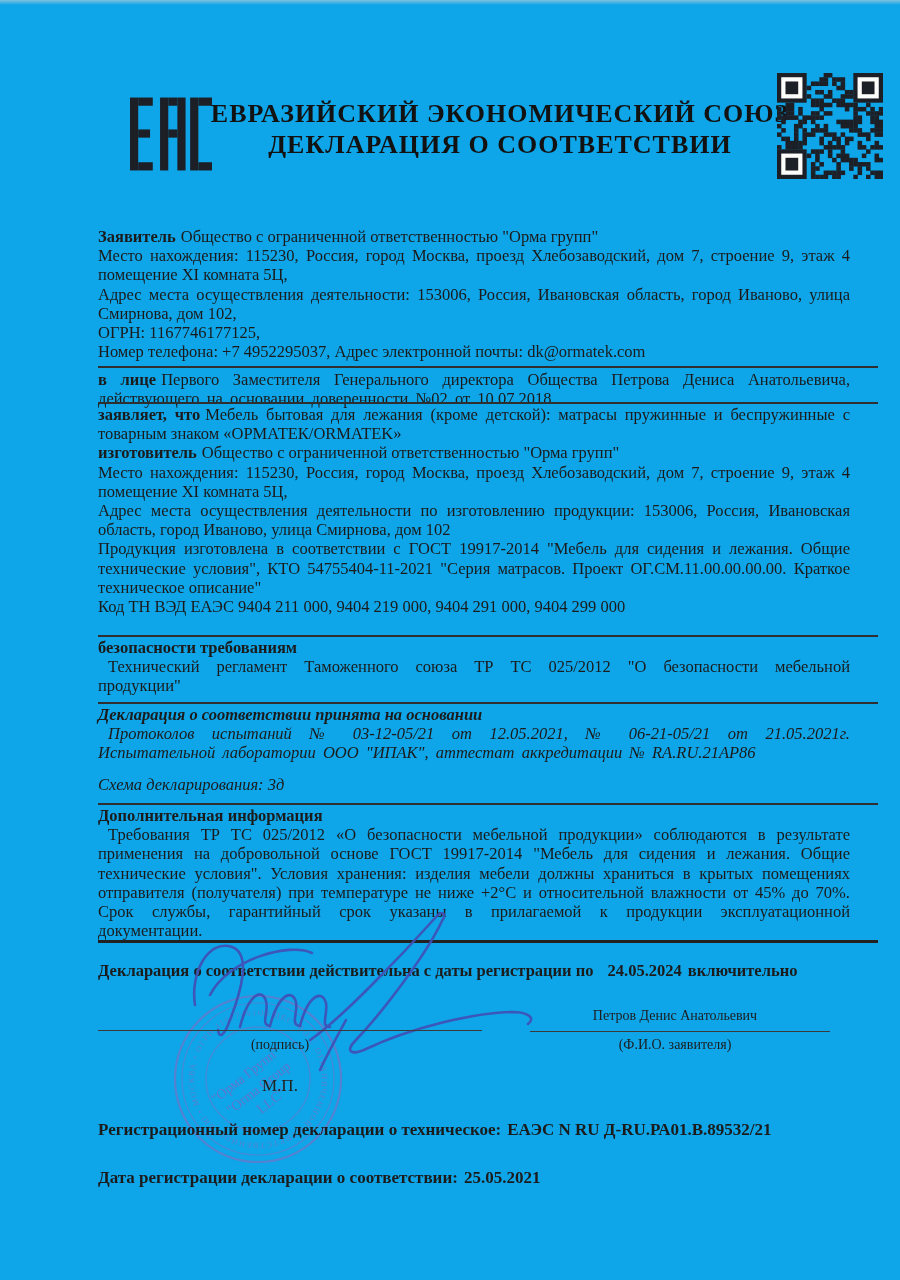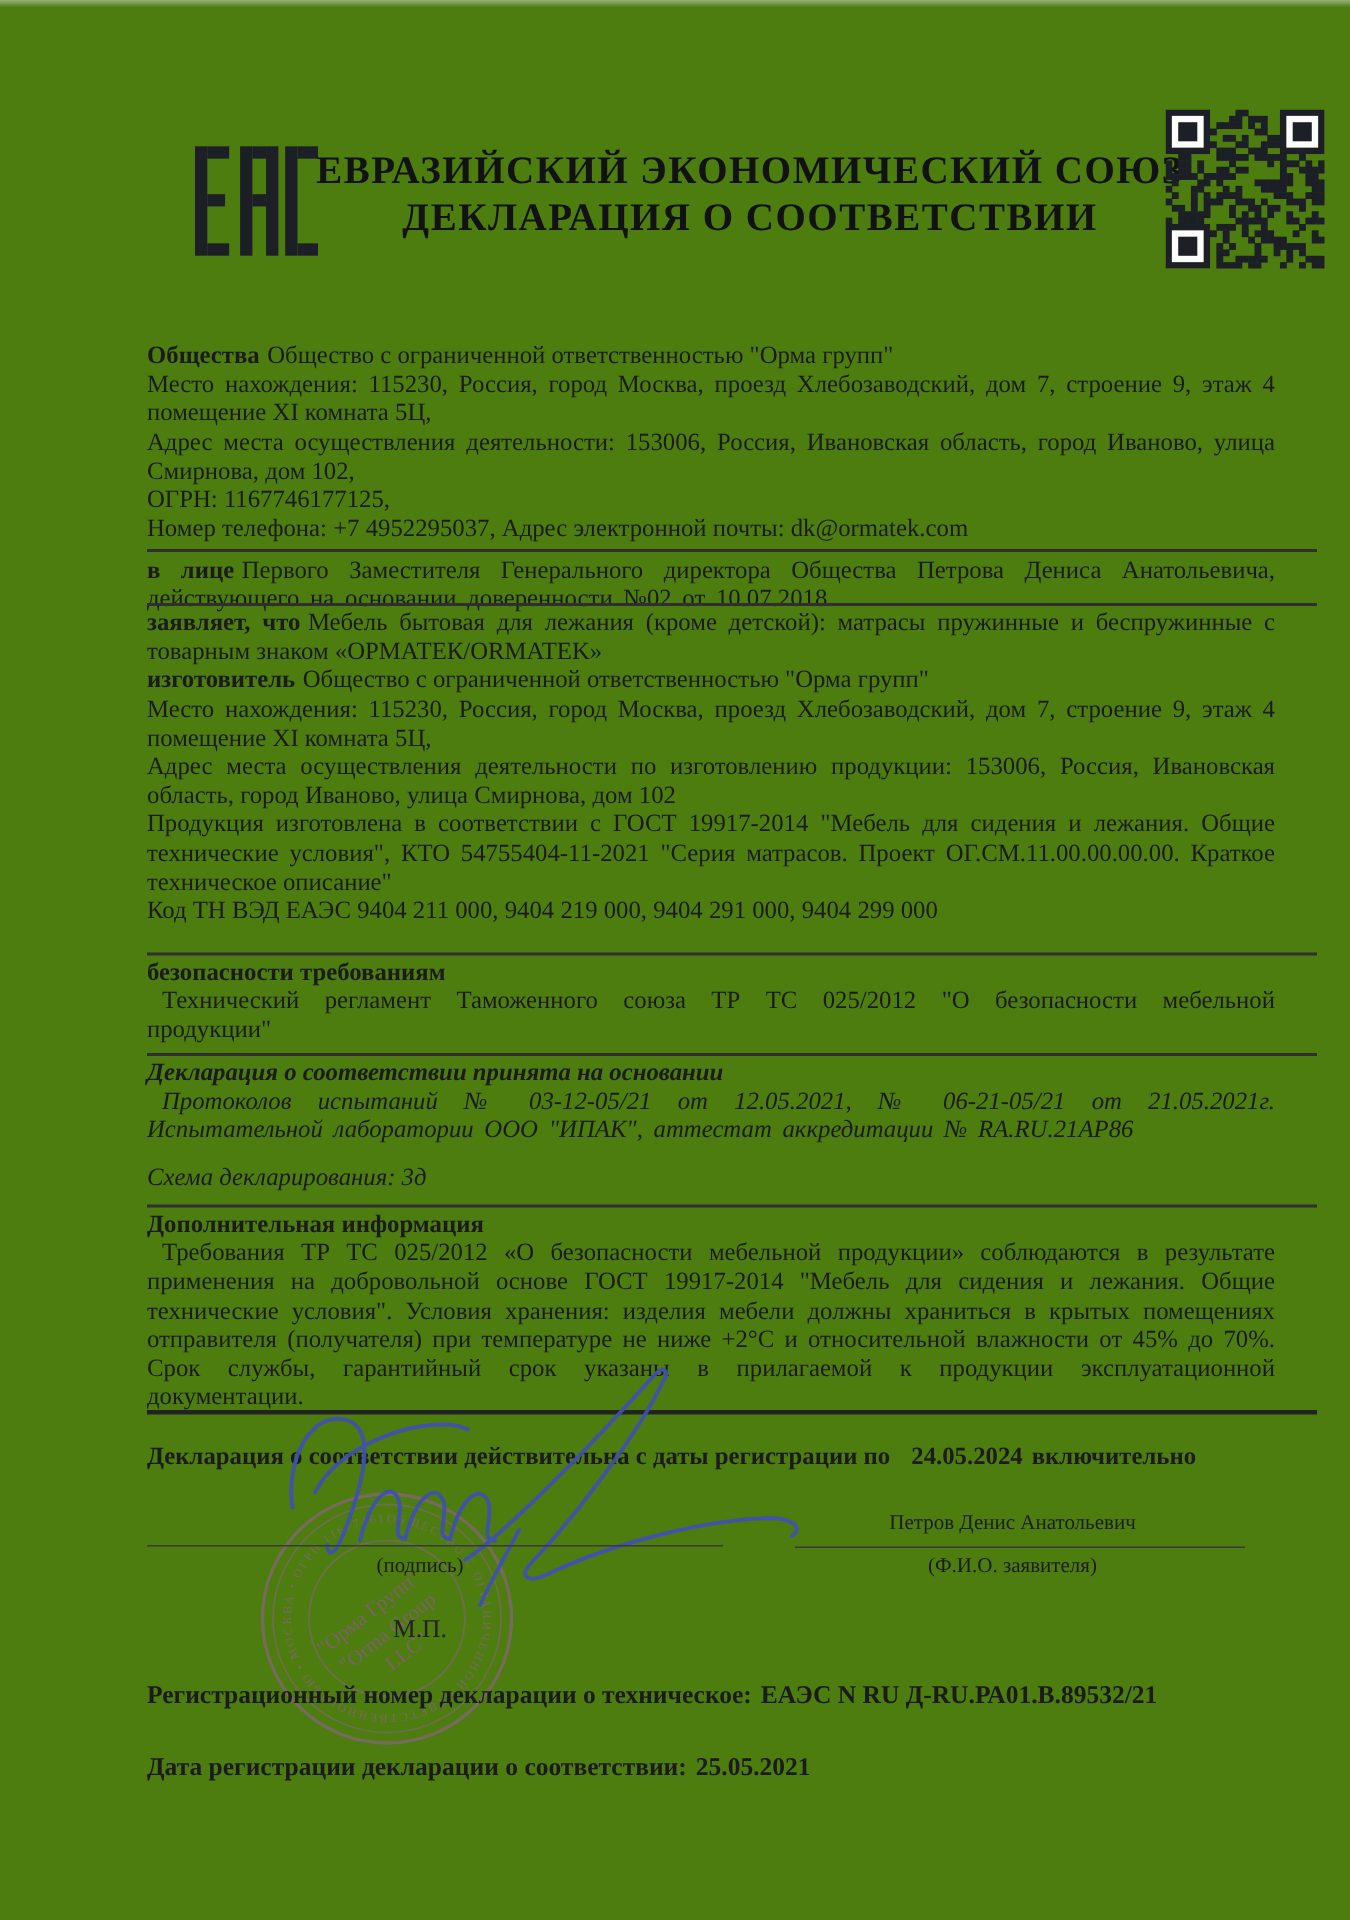--- a/index.html
+++ b/index.html
@@ -1,16 +1,16 @@
 <!DOCTYPE html>
 <html><head>
 <meta charset="utf-8">
 <style>
   html,body{margin:0;padding:0;background:#e8e8e6;}
-  .page{position:relative;width:900px;height:1280px;background:#4d7c0f;overflow:hidden;
+  .page{position:relative;width:900px;height:1280px;background:#0ea5e9;overflow:hidden;
         font-family:"Liberation Serif","DejaVu Serif",serif;color:#1b1b1b;}
   .scan-edge{position:absolute;top:0;left:0;width:100%;height:5px;
              background:linear-gradient(#d9d9d5,rgba(255,255,255,0));opacity:.55;}
 
   
   .eac-logo{position:absolute;left:130px;top:95px;width:82px;height:78px;}
   .title{position:absolute;left:200px;top:98px;width:600px;text-align:center;
          font-weight:bold;font-size:26px;line-height:31px;letter-spacing:1px;color:#121212;}
   .qr{position:absolute;left:777px;top:73px;width:106px;height:106px;}
 
@@ -307,21 +307,21 @@
         <rect x="8.48" y="8.48" width="12.72" height="12.72" fill="#1c1f26"></rect>
         <rect x="76.32000000000001" y="0" width="29.68" height="29.68" fill="#1c1f26"></rect>
         <rect x="80.56" y="4.24" width="21.200000000000003" height="21.200000000000003" fill="#fcfcfa"></rect>
         <rect x="84.80000000000001" y="8.48" width="12.72" height="12.72" fill="#1c1f26"></rect>
         <rect x="0" y="76.32000000000001" width="29.68" height="29.68" fill="#1c1f26"></rect>
         <rect x="4.24" y="80.56" width="21.200000000000003" height="21.200000000000003" fill="#fcfcfa"></rect>
         <rect x="8.48" y="84.80000000000001" width="12.72" height="12.72" fill="#1c1f26"></rect>
       </svg></div>
 
   <div class="sec" style="top:227px;">
-    <p><b class="lead">Общества</b><span>Общество с ограниченной ответственностью "Орма групп"</span></p>
+    <p><b class="lead">Заявитель</b><span>Общество с ограниченной ответственностью "Орма групп"</span></p>
     <p>Место нахождения: 115230, Россия, город Москва, проезд Хлебозаводский, дом 7, строение 9, этаж 4 помещение XI комната 5Ц,</p>
     <p>Адрес места осуществления деятельности: 153006, Россия, Ивановская область, город Иваново, улица Смирнова, дом 102,</p>
     <p>ОГРН: 1167746177125,</p>
     <p>Номер телефона: +7 4952295037, Адрес электронной почты: dk@ormatek.com</p>
   </div>
   <div class="rule" style="top:366px;"></div>
 
   <div class="sec" style="top:370px;">
     <p class="ws-med"><b class="lead">в лице</b><span>Первого Заместителя Генерального директора Общества Петрова Дениса Анатольевича, действующего на основании доверенности №02 от 10.07.2018</span></p>
   </div>

